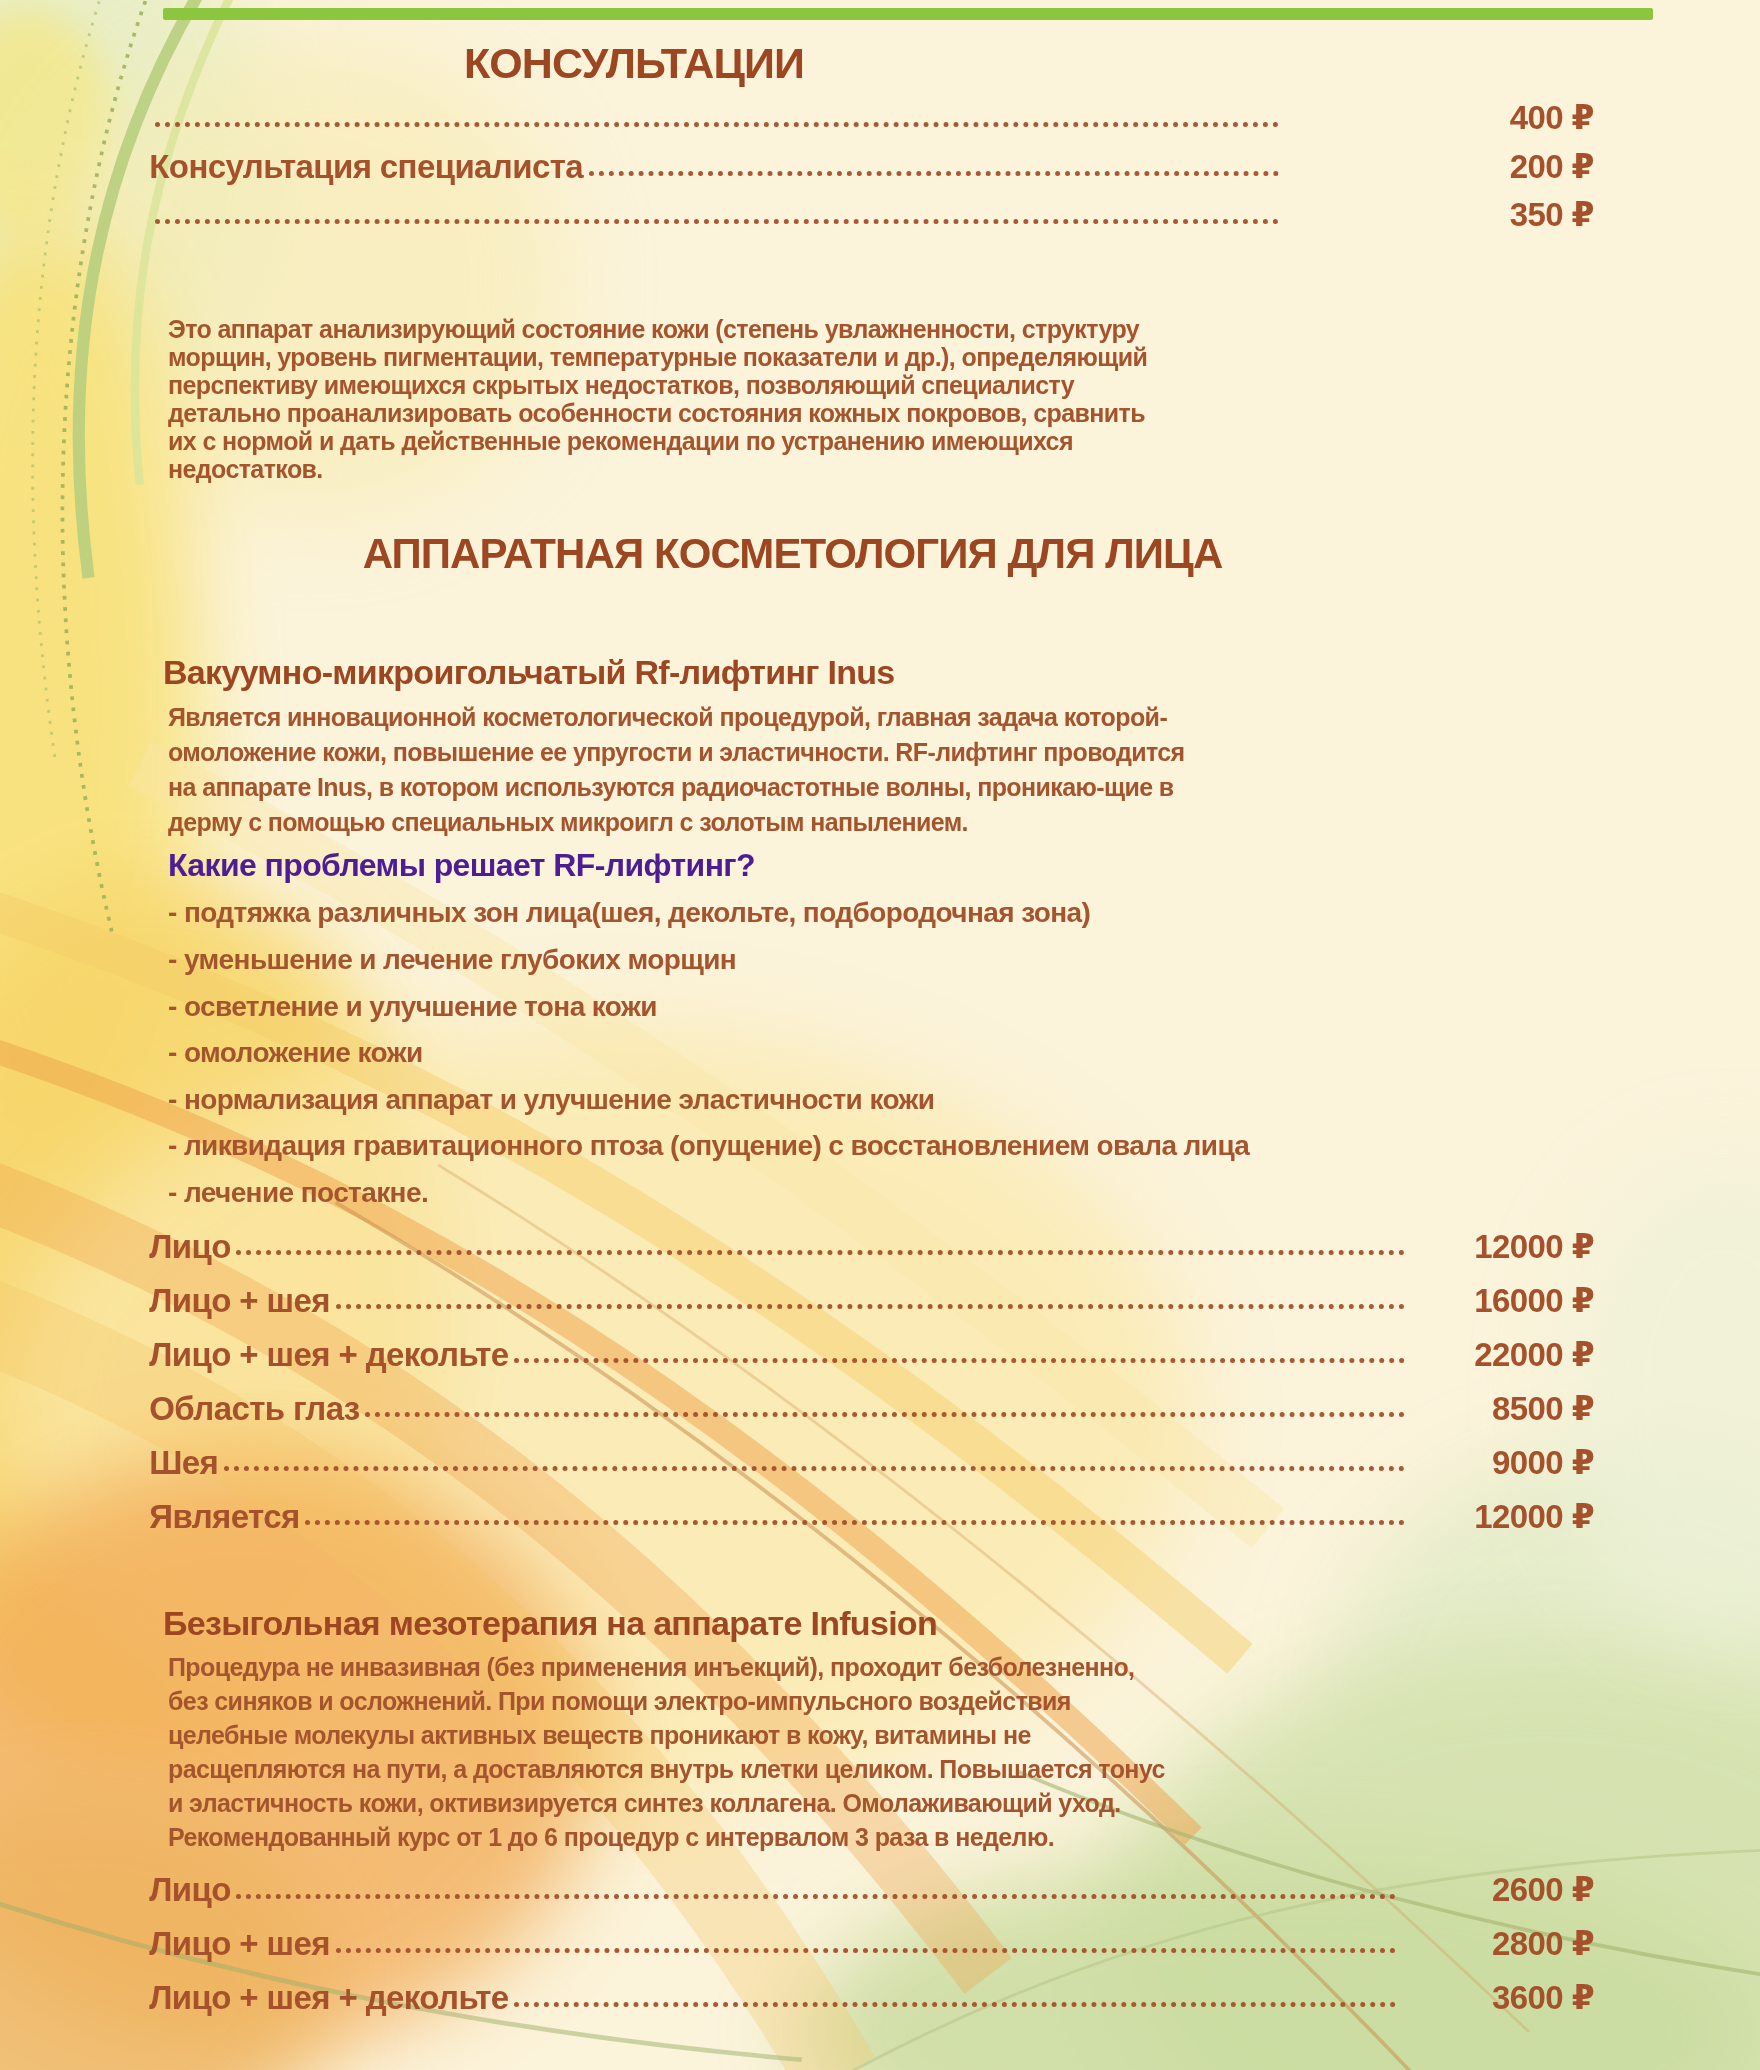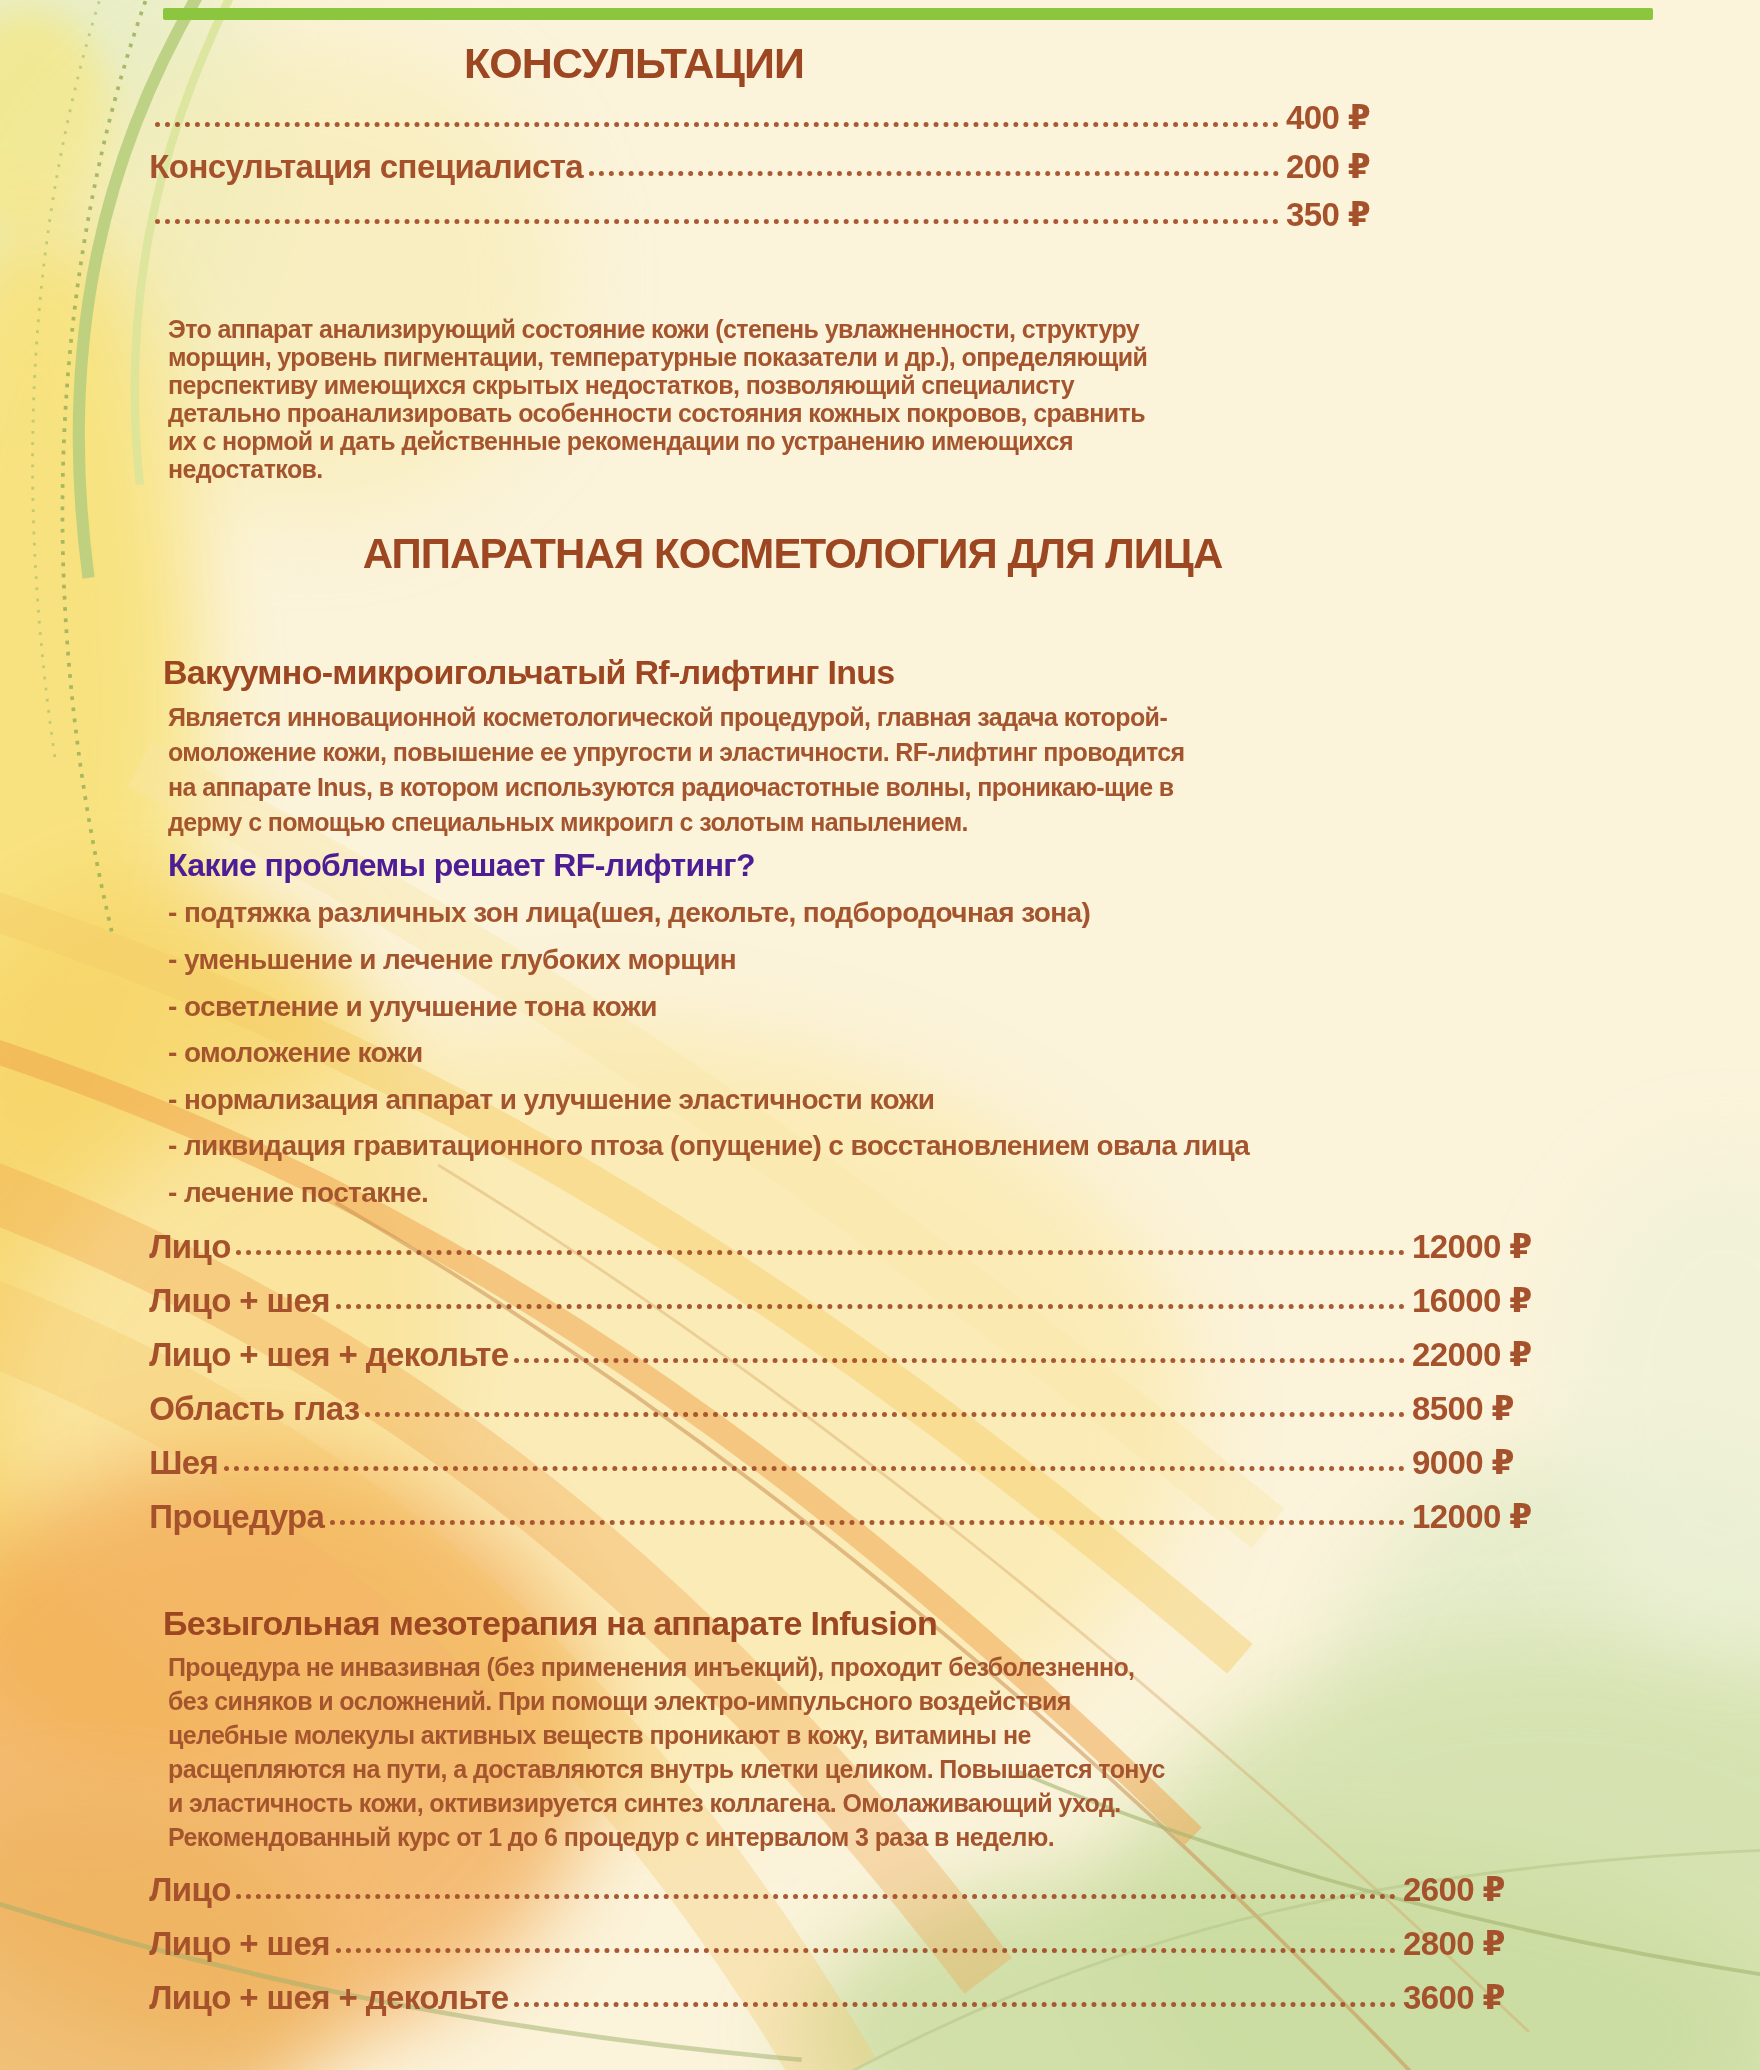--- a/index.html
+++ b/index.html
@@ -37,21 +37,21 @@
   .row{
     display:flex;align-items:baseline;
     font-size:33px;font-weight:700;line-height:41px;margin:0 0 7.5px 9.3px;
   }
   .rows-2 .row,.rows-3 .row{margin-bottom:13px;}
   .row-name{white-space:nowrap;}
   .dots{
     flex:1;height:0;border-bottom:5.6px dotted #a5512b;
     align-self:flex-end;margin:0 7.5px 11.2px 5.6px;opacity:.95;
   }
-  .row-price{text-align:left;white-space:nowrap;}
+  .row-price{text-align:right;white-space:nowrap;}
   .pw-1{width:308px;}
   .pw-2{width:182px;}
   .pw-3{width:191px;}
   .note{
     margin:80px 0 0 28px;width:1007px;
     font-size:25px;line-height:28px;font-weight:700;color:#a5552e;
   }
   .para{
     margin:7.5px 0 0 28px;width:1035px;
     font-size:25px;line-height:35px;font-weight:700;color:#a5552e;
@@ -175,21 +175,21 @@
         <span class="row-name">Область глаз</span>
         <span class="dots"></span>
         <span class="row-price pw-2">8500 ₽</span>
       </div>
       <div class="row">
         <span class="row-name">Шея</span>
         <span class="dots"></span>
         <span class="row-price pw-2">9000 ₽</span>
       </div>
       <div class="row">
-        <span class="row-name">Процедура</span>
+        <span class="row-name">Является</span>
         <span class="dots"></span>
         <span class="row-price pw-2">12000 ₽</span>
       </div>
     </div>
 
     <h3 class="h3-meso">Безыгольная мезотерапия на аппарате Infusion</h3>
     <div class="para para-meso">Процедура не инвазивная (без применения инъекций), проходит безболезненно, без синяков и осложнений. При помощи электро-импульсного воздействия целебные молекулы активных веществ проникают в кожу, витамины не расщепляются на пути, а доставляются внутрь клетки целиком. Повышается тонус и эластичность кожи, октивизируется синтез коллагена. Омолаживающий уход. Рекомендованный курс от 1 до 6 процедур с интервалом 3 раза в неделю.</div>
 
     <div class="rows rows-3">
       <div class="row">

